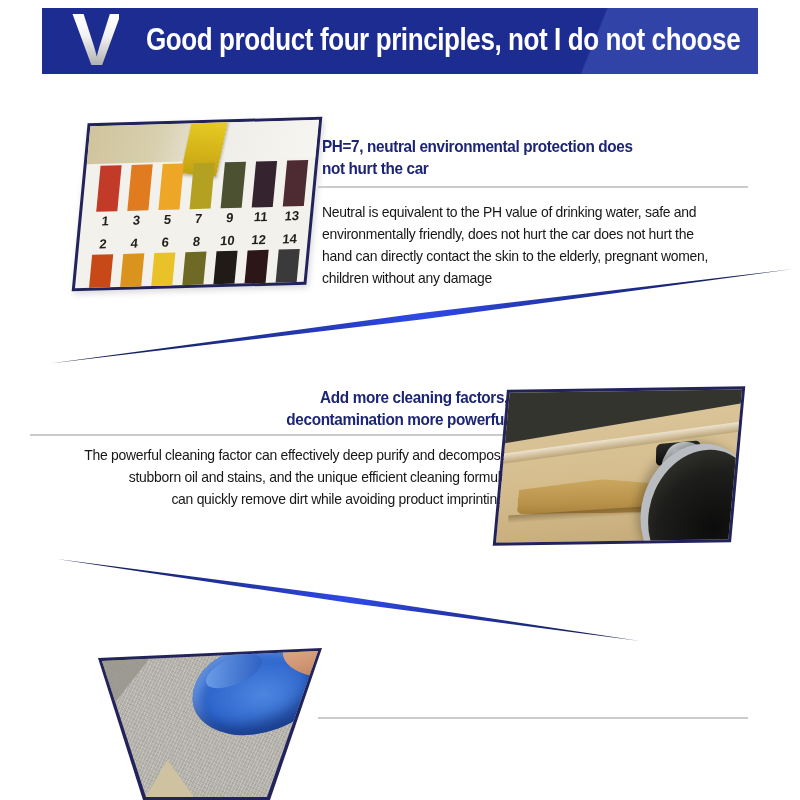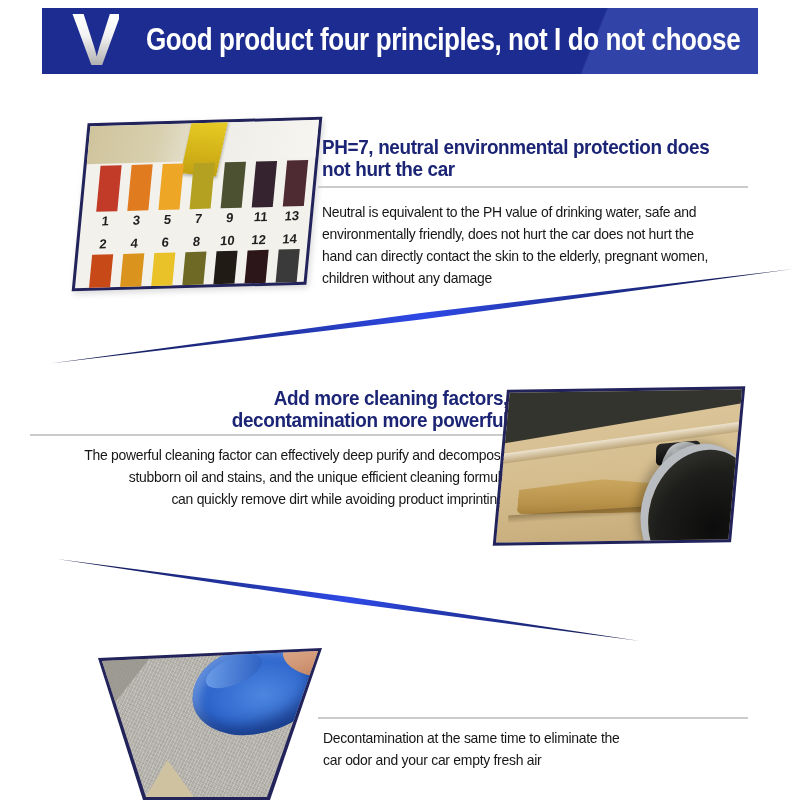--- a/index.html
+++ b/index.html
@@ -85,21 +85,21 @@
     background:radial-gradient(ellipse at 55% 55%, #4d86e0 0%, #2e66cc 55%, #1f4cab 85%);
     border-radius:46% 54% 58% 42%/55% 48% 52% 45%; transform:rotate(-6deg);
     box-shadow:inset -8px -10px 14px rgba(10,30,90,.55), inset 6px 6px 10px rgba(160,200,255,.5);}
   .towel-fold{position:absolute; left:14px; top:8px; width:60px; height:26px;
     background:linear-gradient(120deg,#6ea1ea,#2a5cc0); border-radius:50%; transform:rotate(-18deg);}
   .finger{position:absolute; right:2px; top:2px; width:50px; height:30px;
     background:linear-gradient(145deg,#e2b091 0%,#cf9573 60%,#b87b5c 100%);
     border-radius:50% 50% 46% 54%; transform:rotate(18deg);}
 
   
-  .sec-heading{position:absolute; color:#1c2575; font-weight:700; font-size:21px;
+  .sec-heading{position:absolute; color:#1c2575; font-weight:700; font-size:17px;
     line-height:22px; letter-spacing:-0.4px; white-space:nowrap;}
   .sec-heading .hline{transform:scaleX(0.9); transform-origin:left center;}
   .sec-heading.align-right .hline{transform:scaleX(0.9); transform-origin:right center;}
   .align-right{text-align:right;}
   .underline{position:absolute; height:2px; background:#cbcbcb;}
   .sec-body{position:absolute; color:#161616; font-size:15px; line-height:22px;
     letter-spacing:-0.3px; white-space:nowrap;}
   .sec-body .bline{transform:scaleX(0.93); transform-origin:left center;}
   .sec-body.align-right .bline{transform:scaleX(0.93); transform-origin:right center;}
 
@@ -233,24 +233,20 @@
       <div class="carpet-dark-band"></div>
       <div class="carpet-tan-wedge"></div>
       <div class="towel">
         <div class="towel-fold"></div>
       </div>
       <div class="finger"></div>
     </div>
   </div>
 
   <div id="s3-underline" class="underline"></div>
-  <div id="s3-body" class="sec-body">
-    <div class="bline">Decontamination at the same time to eliminate the</div>
-    <div class="bline">car odor and your car empty fresh air</div>
-  </div>
 
   <svg class="swoosh-svg" viewBox="0 0 800 800">
     <defs>
       <linearGradient id="sw1" gradientUnits="userSpaceOnUse" x1="50" y1="363" x2="793" y2="269">
         <stop offset="0" stop-color="#10153f"></stop>
         <stop offset="0.5" stop-color="#2e49e6"></stop>
         <stop offset="1" stop-color="#10153f"></stop>
       </linearGradient>
       <linearGradient id="sw2" gradientUnits="userSpaceOnUse" x1="57" y1="559" x2="640" y2="641">
         <stop offset="0" stop-color="#10153f"></stop>

